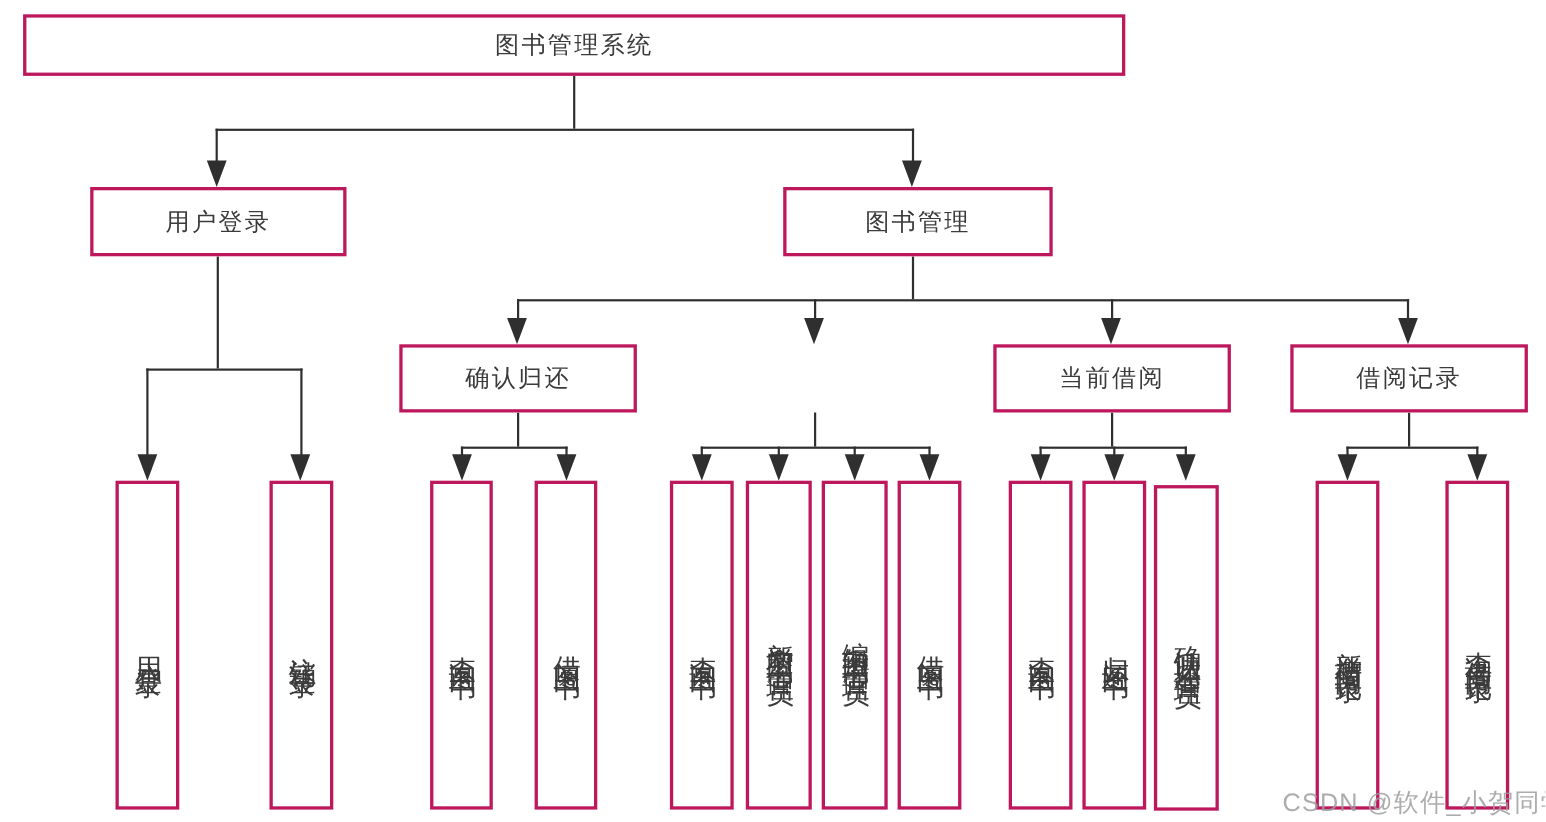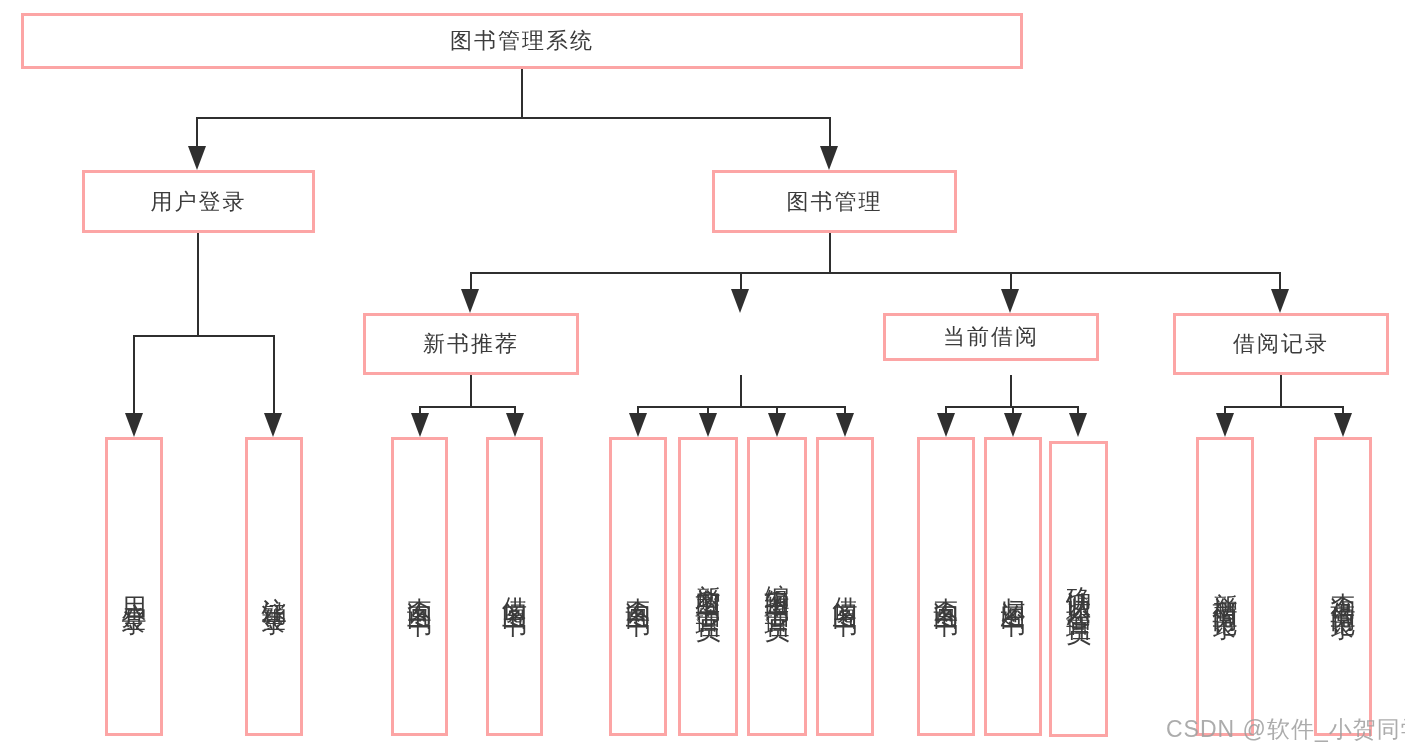--- a/index.html
+++ b/index.html
@@ -8,21 +8,21 @@
     width: 1405px;
     height: 747px;
     background: #ffffff;
     font-family: "Liberation Sans", sans-serif;
     color: #3b3b3b;
     overflow: hidden;
   }
   .node {
     position: absolute;
     background: #ffffff;
-    border: 3px solid #fca5a5;
+    border: 3px solid #be185d;
     box-sizing: border-box;
     display: flex;
     align-items: center;
     justify-content: center;
     font-size: 22px;
     letter-spacing: 2px;
     white-space: nowrap;
     z-index: 2;
   }
   .vnode {
@@ -122,22 +122,22 @@
   <div class="arrow" style="left:1004px;top:413px;"></div>
   <div class="arrow" style="left:1069px;top:413px;"></div>
   <div class="arrow" style="left:1216px;top:413px;"></div>
   <div class="arrow" style="left:1334px;top:413px;"></div>
 
   <div class="node" style="left:21px;top:13px;width:1002px;height:56px;">图书管理系统</div>
 
   <div class="node" style="left:82px;top:170px;width:233px;height:63px;">用户登录</div>
   <div class="node" style="left:712px;top:170px;width:245px;height:63px;">图书管理</div>
 
-  <div class="node" style="left:363px;top:313px;width:216px;height:62px;">新书推荐</div>
-  <div class="node" style="left:883px;top:313px;width:216px;height:48px;">当前借阅</div>
+  <div class="node" style="left:363px;top:313px;width:216px;height:62px;">确认归还</div>
+  <div class="node" style="left:903px;top:313px;width:216px;height:62px;">当前借阅</div>
   <div class="node" style="left:1173px;top:313px;width:216px;height:62px;">借阅记录</div>
 
   <div class="node vnode" style="left:105px;top:437px;width:58px;height:299px;">用户登录</div>
   <div class="node vnode" style="left:245px;top:437px;width:58px;height:299px;">注销登录</div>
 
   <div class="node vnode" style="left:391px;top:437px;width:57px;height:299px;">查询图书</div>
   <div class="node vnode" style="left:486px;top:437px;width:57px;height:299px;">借阅图书</div>
 
   <div class="node vnode" style="left:609px;top:437px;width:58px;height:299px;">查询图书</div>
   <div class="node vnode" style="left:678px;top:437px;width:60px;height:299px;">新增图书（管理员）</div>

